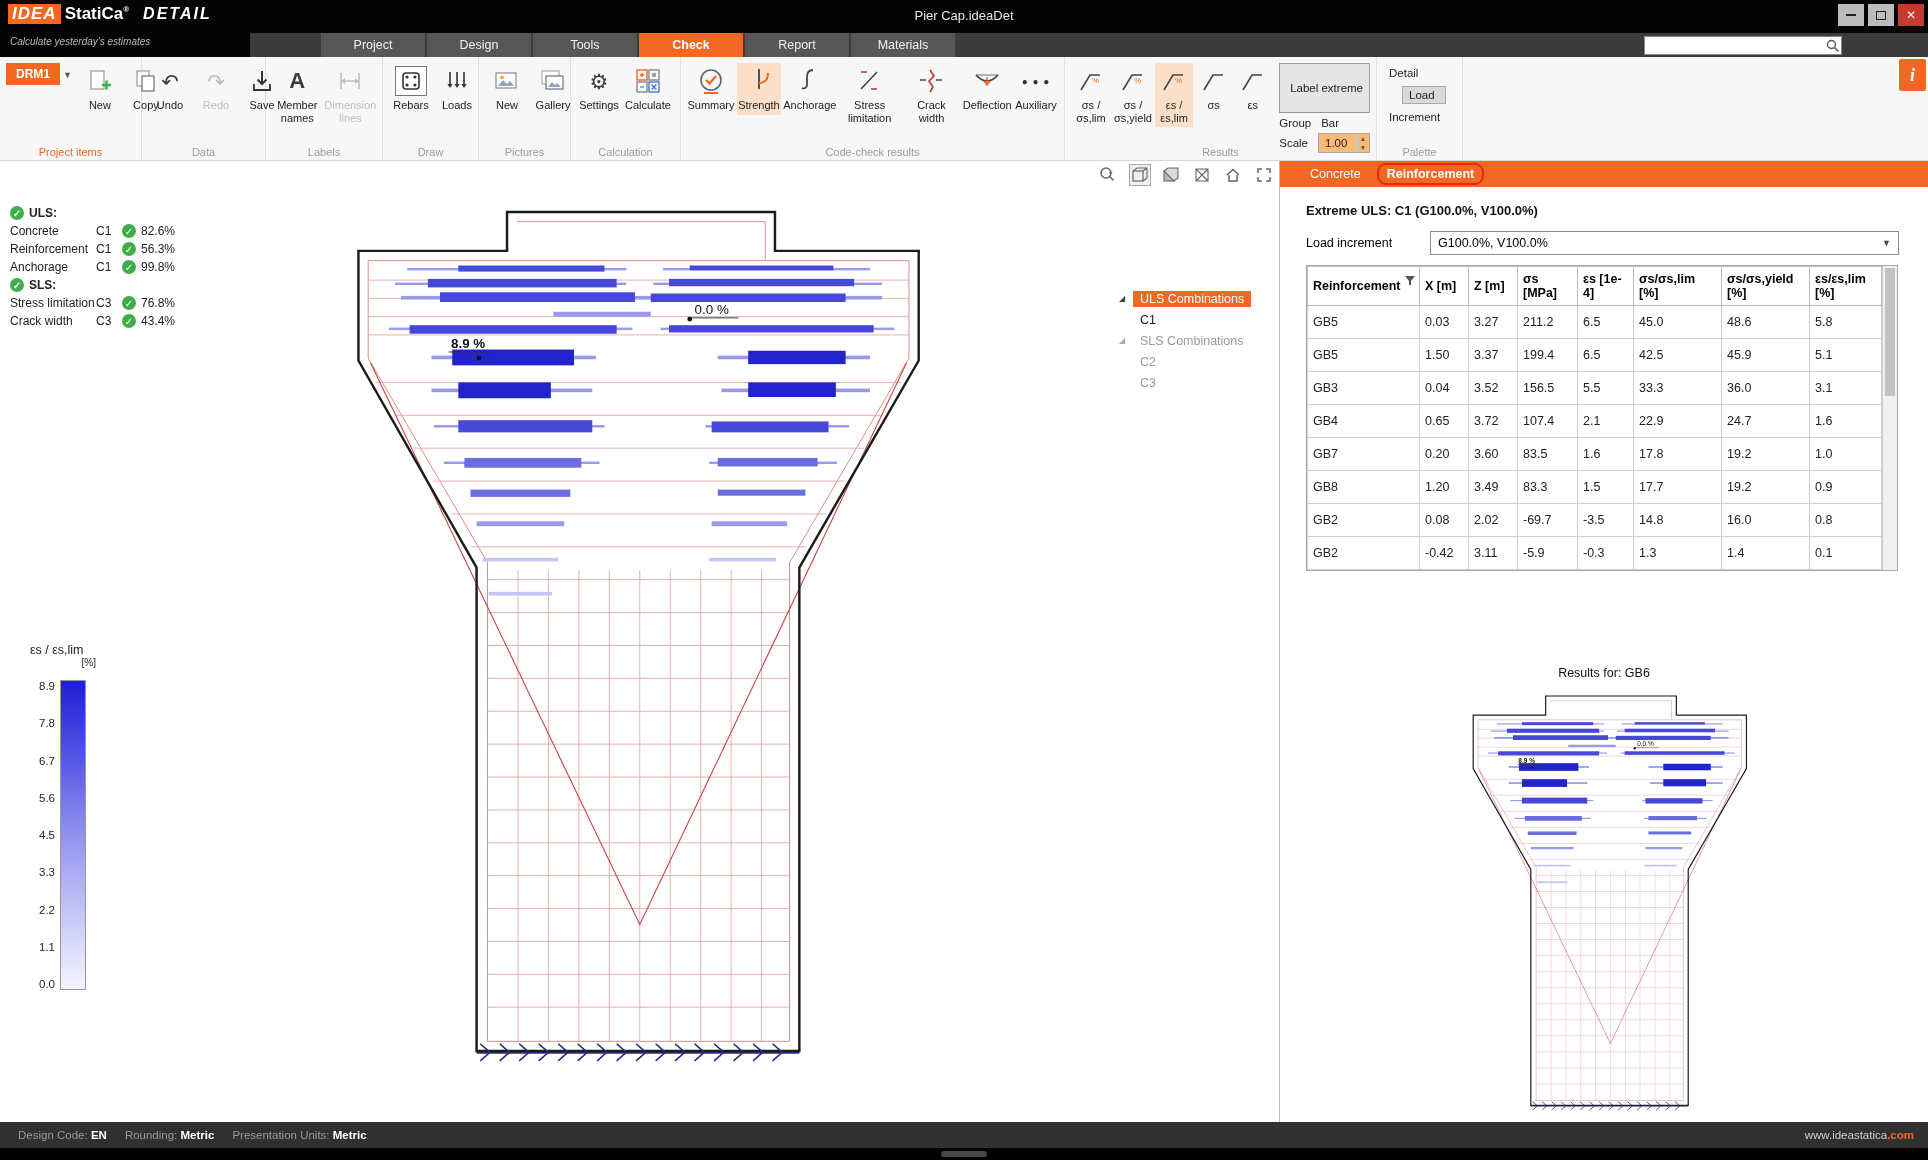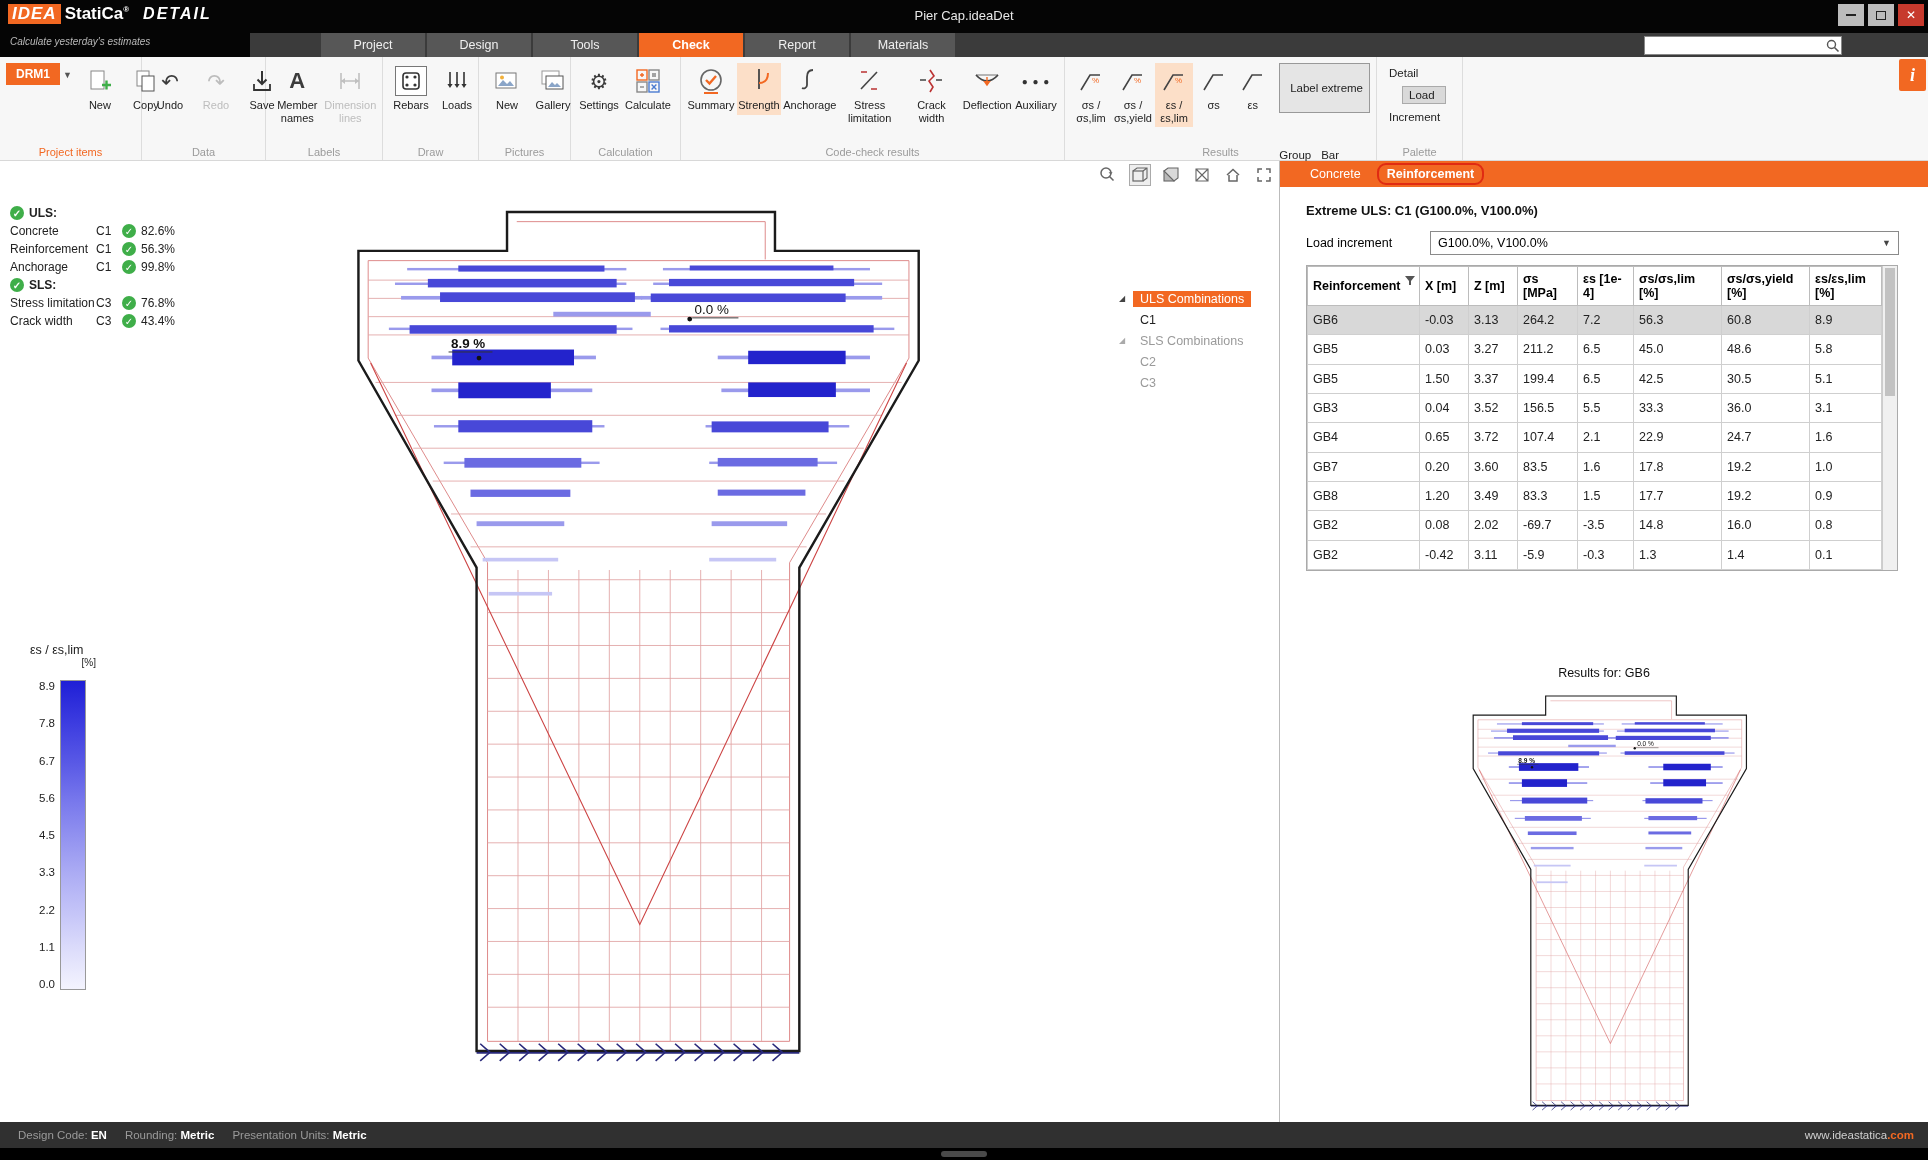--- a/index.html
+++ b/index.html
@@ -41,21 +41,21 @@
   .rbtn.disabled .rlabel, .rbtn.disabled .glyph { color:#bdbdbd; }
   .ricon { height:30px; display:flex; align-items:center; justify-content:center; }
   .ricon.boxed { border:1px solid #777; background:#fff; padding:1px 3px; }
   .glyph { font-size:21px; color:#3c3c3c; line-height:1; }
   .rlabel { font-size:11px; line-height:1.15; text-align:center; color:#222; }
   .drm-wrap { display:flex; align-items:flex-start; gap:3px; margin-right:4px; }
   .drm-btn { background:#f26822; color:#fff; font-size:12px; font-weight:bold; padding:4px 10px; }
   .drm-caret { font-size:9px; color:#555; margin-top:7px; }
   .sigbtn { min-width:37px; max-width:40px; }
   .rctrl-col { display:flex; flex-direction:column; gap:4px; margin-left:6px; font-size:11.5px; color:#222; }
-  .rctrl-row { display:flex; gap:10px; align-items:center;margin-top:32px; }
+  .rctrl-row { display:flex; gap:10px; align-items:center; }
   .boxed-label { border:1px solid #999; background:#e5e5e5; padding:18px 6px;text-align:right; }
   .spin { width:52px; height:20px; border:1px solid #aaa; background:#fdba74; display:flex; }
   .spin-val { flex:1; font-size:11.5px; padding:3px 4px 0 6px; }
   .spin-arrows { width:13px; display:flex; flex-direction:column; border-left:1px solid #ccc; }
   .spin-arrows span { flex:1; font-size:6.5px; color:#555; text-align:center; line-height:9px; }
   .pal-col { display:flex; flex-direction:column; gap:5px; font-size:11.5px; color:#222; padding-top:2px; }
   .pal-item { padding:2px 6px; }
   .pal-item.sel { background:#d9d9d9; border:1px solid #aaa;margin-left:19px; }
   .info-btn { position:absolute; right:2px; top:59px; width:27px; height:32px; background:#f26822; color:#fff;
               font-family:"Liberation Serif", serif; font-style:italic; font-weight:bold; font-size:18px;
@@ -710,50 +710,40 @@
           <th>Z [m]</th>
           <th>σs [MPa]</th>
           <th>εs [1e-4]</th>
           <th>σs/σs,lim [%]</th>
           <th>σs/σs,yield [%]</th>
           <th>εs/εs,lim [%]</th>
         </tr>
       </thead>
       <tbody>
 
-          <tr class="selected">
-            <td>GB6</td>
-            <td>-0.03</td>
-            <td>3.13</td>
-            <td>264.2</td>
-            <td>7.2</td>
-            <td>56.3</td>
-            <td>60.8</td>
-            <td>8.9</td>
-          </tr>
 
           <tr>
             <td>GB5</td>
             <td>0.03</td>
             <td>3.27</td>
             <td>211.2</td>
             <td>6.5</td>
             <td>45.0</td>
             <td>48.6</td>
             <td>5.8</td>
           </tr>
 
           <tr>
             <td>GB5</td>
             <td>1.50</td>
             <td>3.37</td>
             <td>199.4</td>
             <td>6.5</td>
             <td>42.5</td>
-            <td>30.5</td>
+            <td>45.9</td>
             <td>5.1</td>
           </tr>
 
           <tr>
             <td>GB3</td>
             <td>0.04</td>
             <td>3.52</td>
             <td>156.5</td>
             <td>5.5</td>
             <td>33.3</td>

